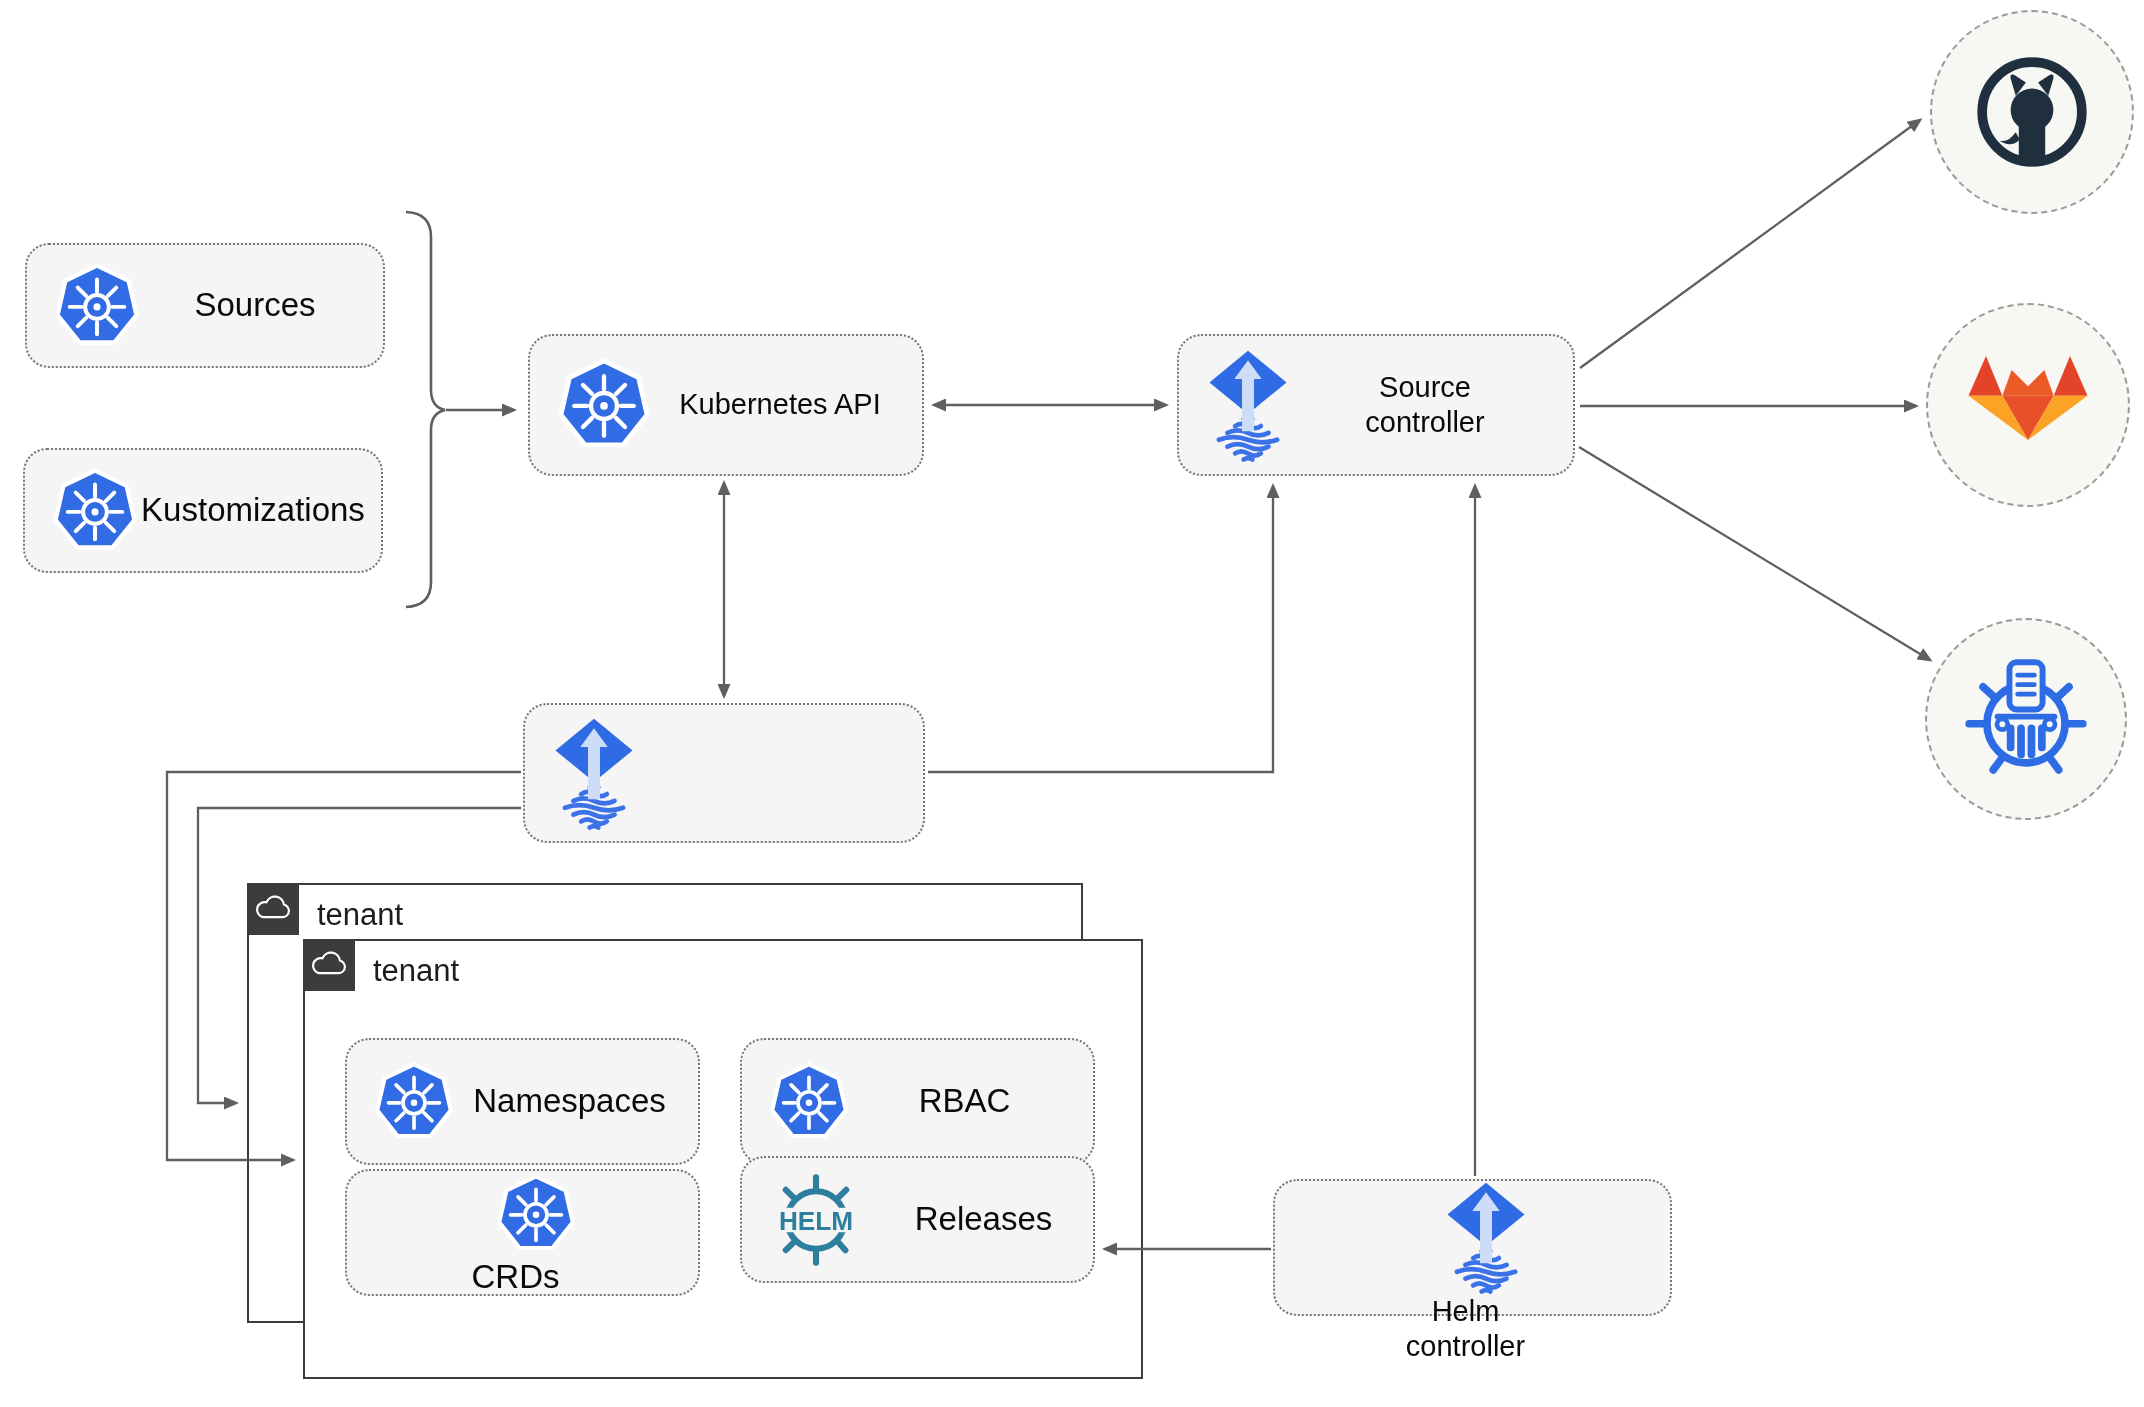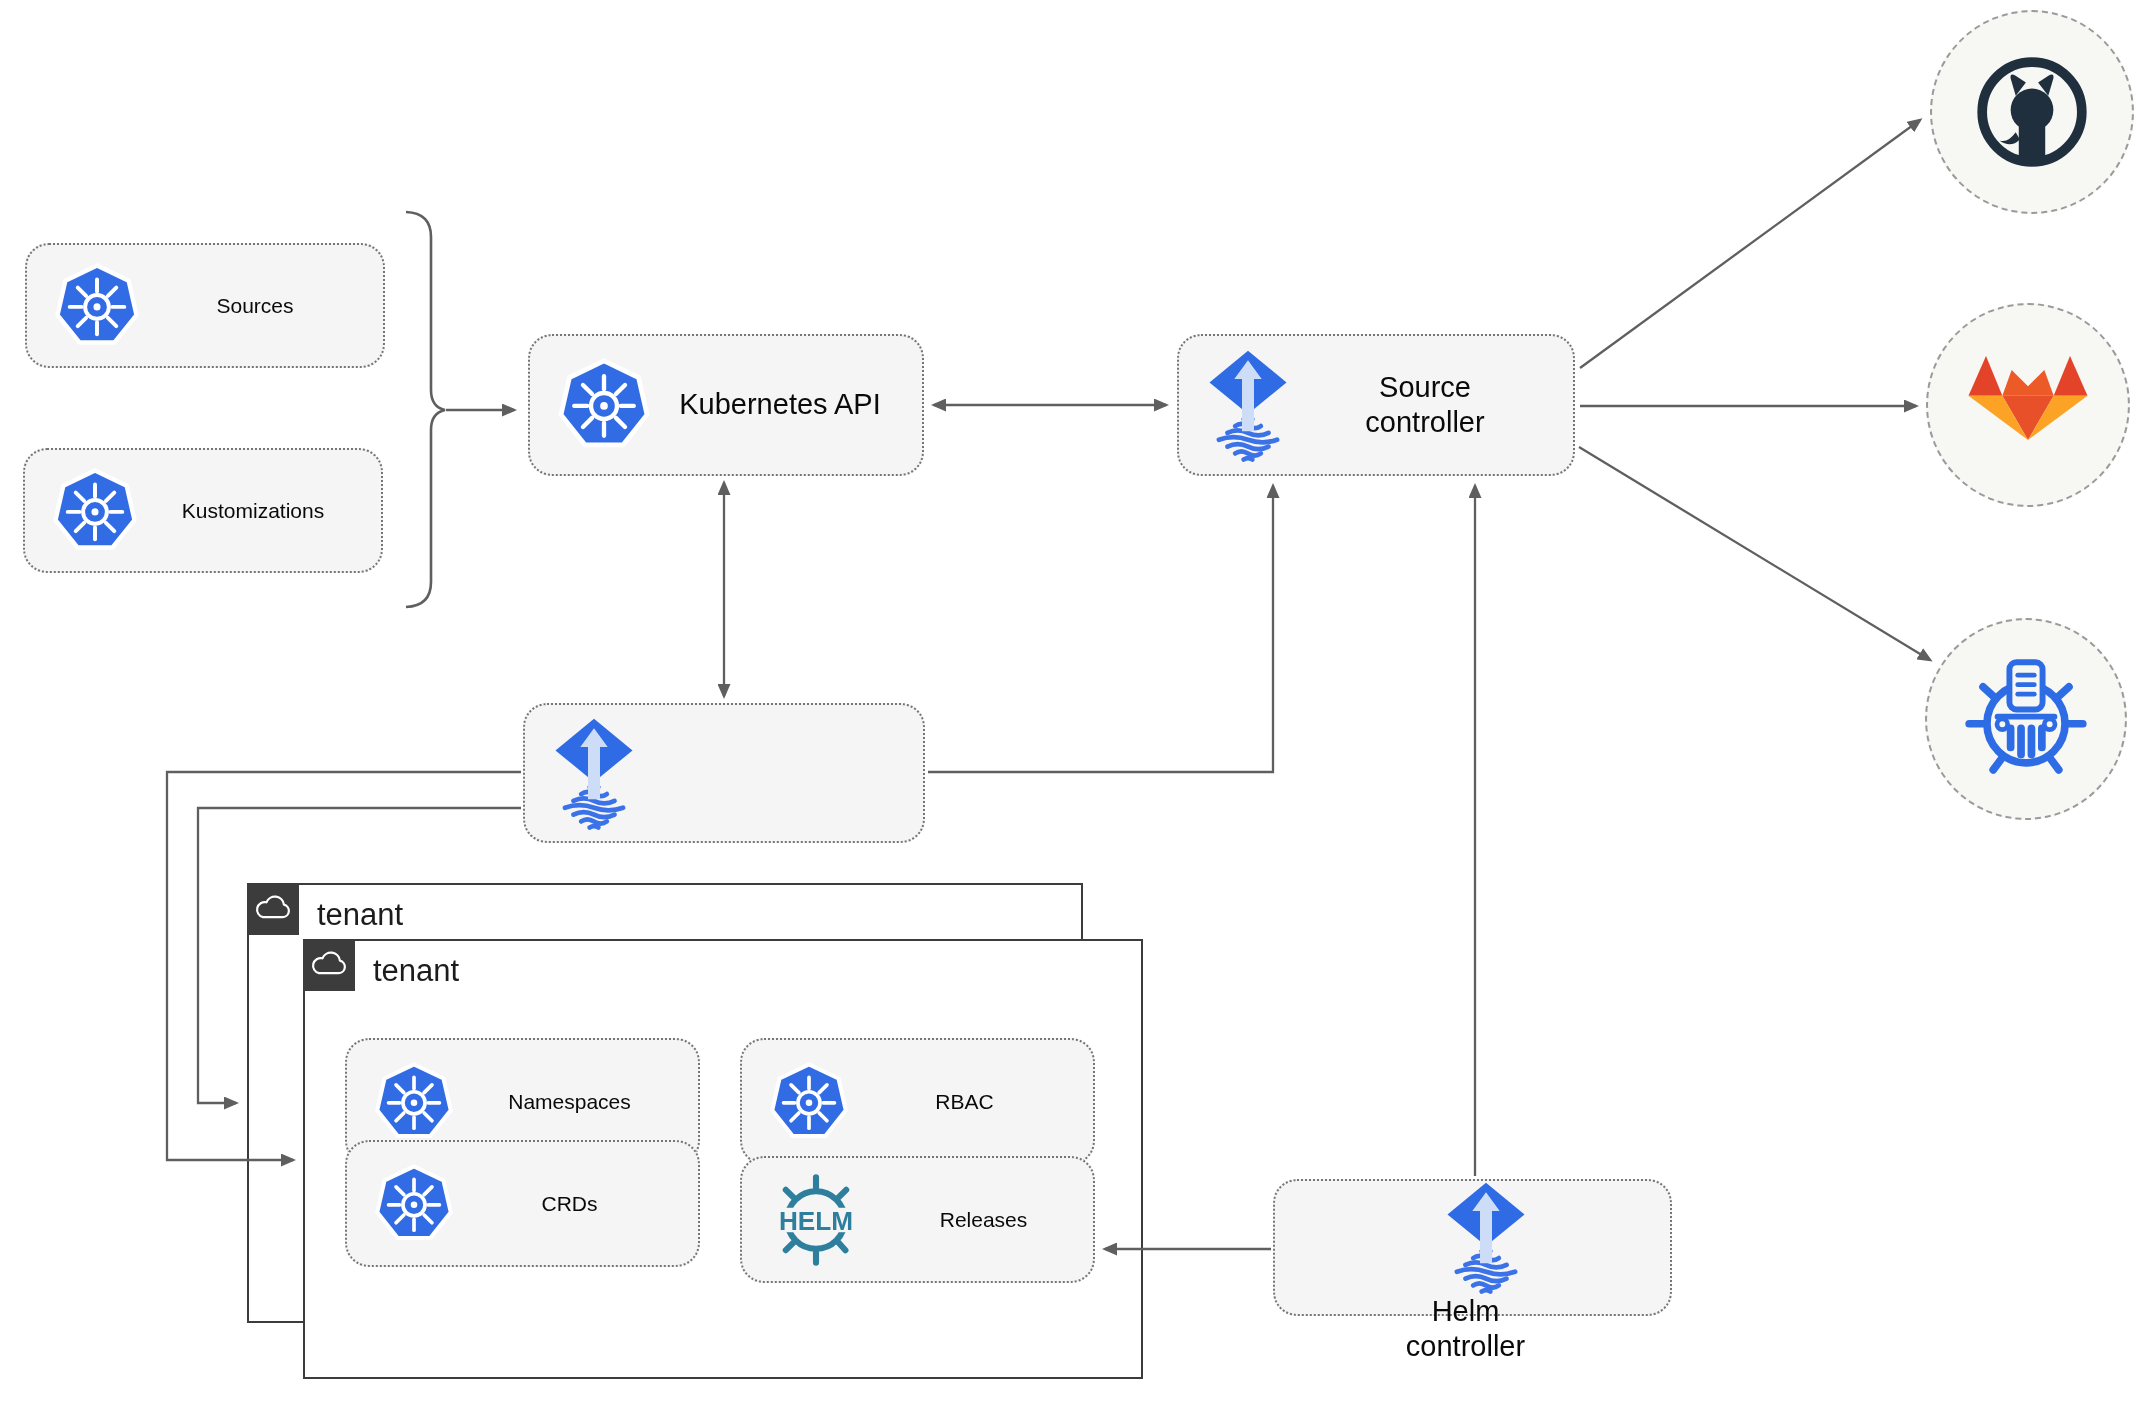--- a/index.html
+++ b/index.html
@@ -8,21 +8,21 @@
     background:#ffffff;font-family:"Liberation Sans",sans-serif;
   }
   
   .node{
     position:absolute;box-sizing:border-box;
     background:#f5f5f5;border:2.5px dotted #757575;border-radius:24px;
     display:flex;align-items:center;z-index:3;
   }
   .node .icon{flex:0 0 auto;margin-left:26px;}
   .node .label{
-    flex:1;text-align:center;color:#0a0a0a;font-size:21px;line-height:1.22;
+    flex:1;text-align:center;color:#0a0a0a;font-size:33px;line-height:1.22;
     padding-right:14px;
   }
   .label-narrow{max-width:175px;margin:0 auto;}
   .node--ctrl .label{font-size:29px;}
   
   .target{
     position:absolute;box-sizing:border-box;border-radius:50%;
     background:#f7f7f4;border:2.5px dashed #9a9a9a;
     display:flex;align-items:center;justify-content:center;z-index:3;
   }
@@ -215,21 +215,21 @@
   <div class="label">Namespaces</div>
 </div>
 
 <div class="node" style="left:740px;top:1038px;width:355px;height:127px;">
   <svg class="icon" width="82" height="86" viewBox="0 0 100 104">
       <use href="#i-k8s"></use>
     </svg>
   <div class="label">RBAC</div>
 </div>
 
-<div class="node" style="left:345px;top:1140px;width:355px;height:127px;">
+<div class="node" style="left:345px;top:1169px;width:355px;height:127px;flex-direction:column;">
   <svg class="icon" width="82" height="86" viewBox="0 0 100 104">
       <use href="#i-k8s"></use>
     </svg>
   <div class="label">CRDs</div>
 </div>
 
 <div class="node" style="left:740px;top:1156px;width:355px;height:127px;gap:24px;">
   <svg class="icon" width="96" height="96" viewBox="0 0 110 110">
       <use href="#i-helm"></use>
     </svg>

